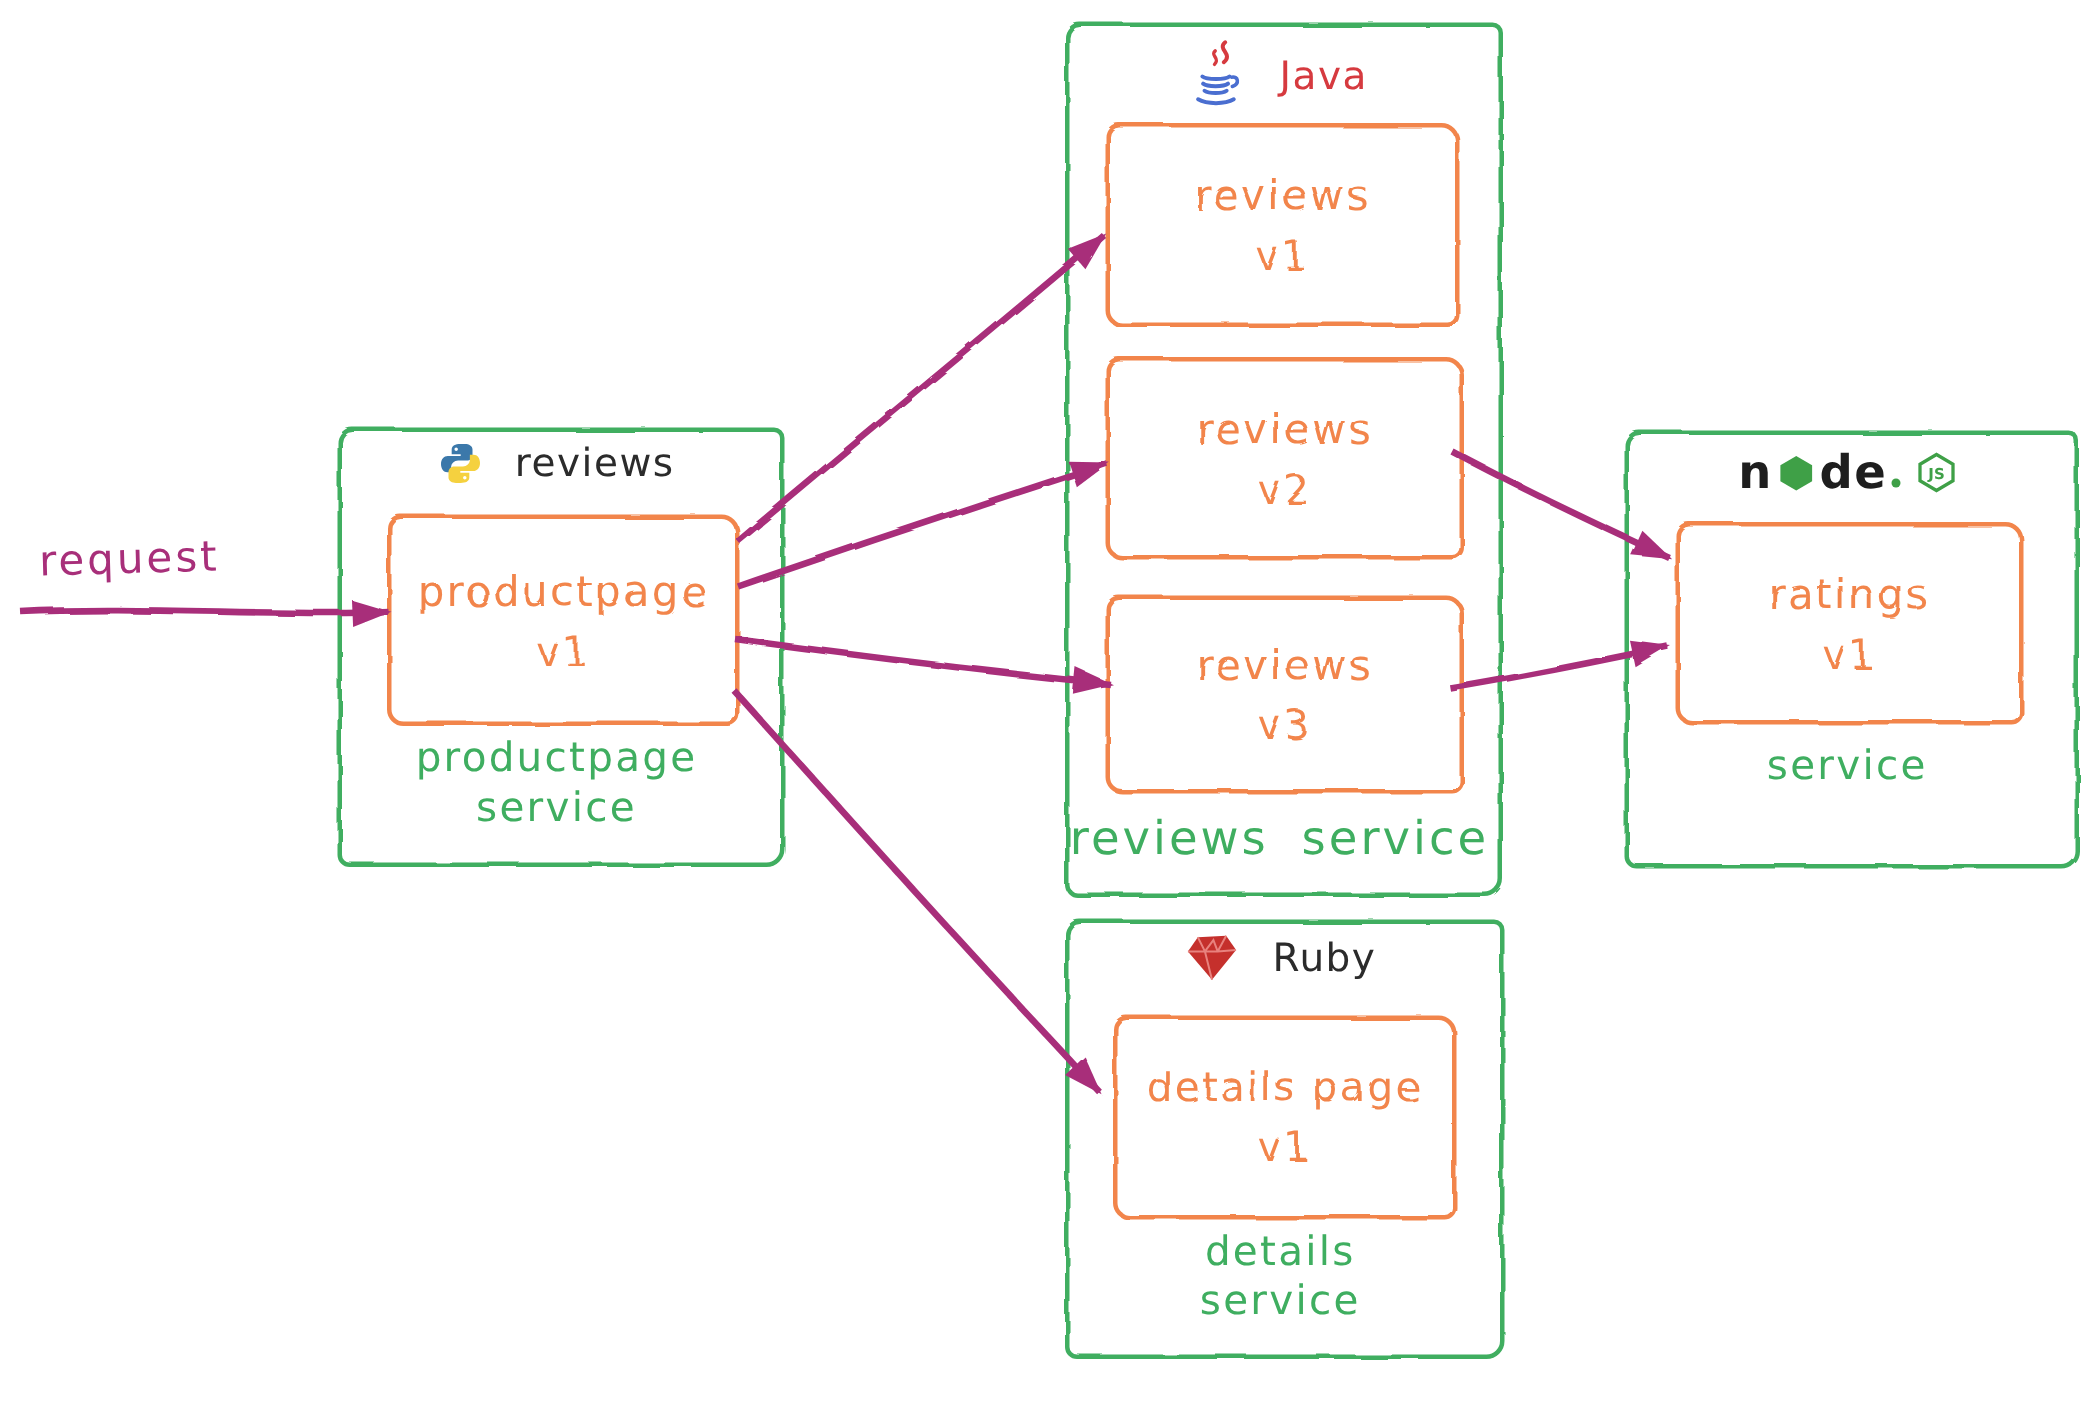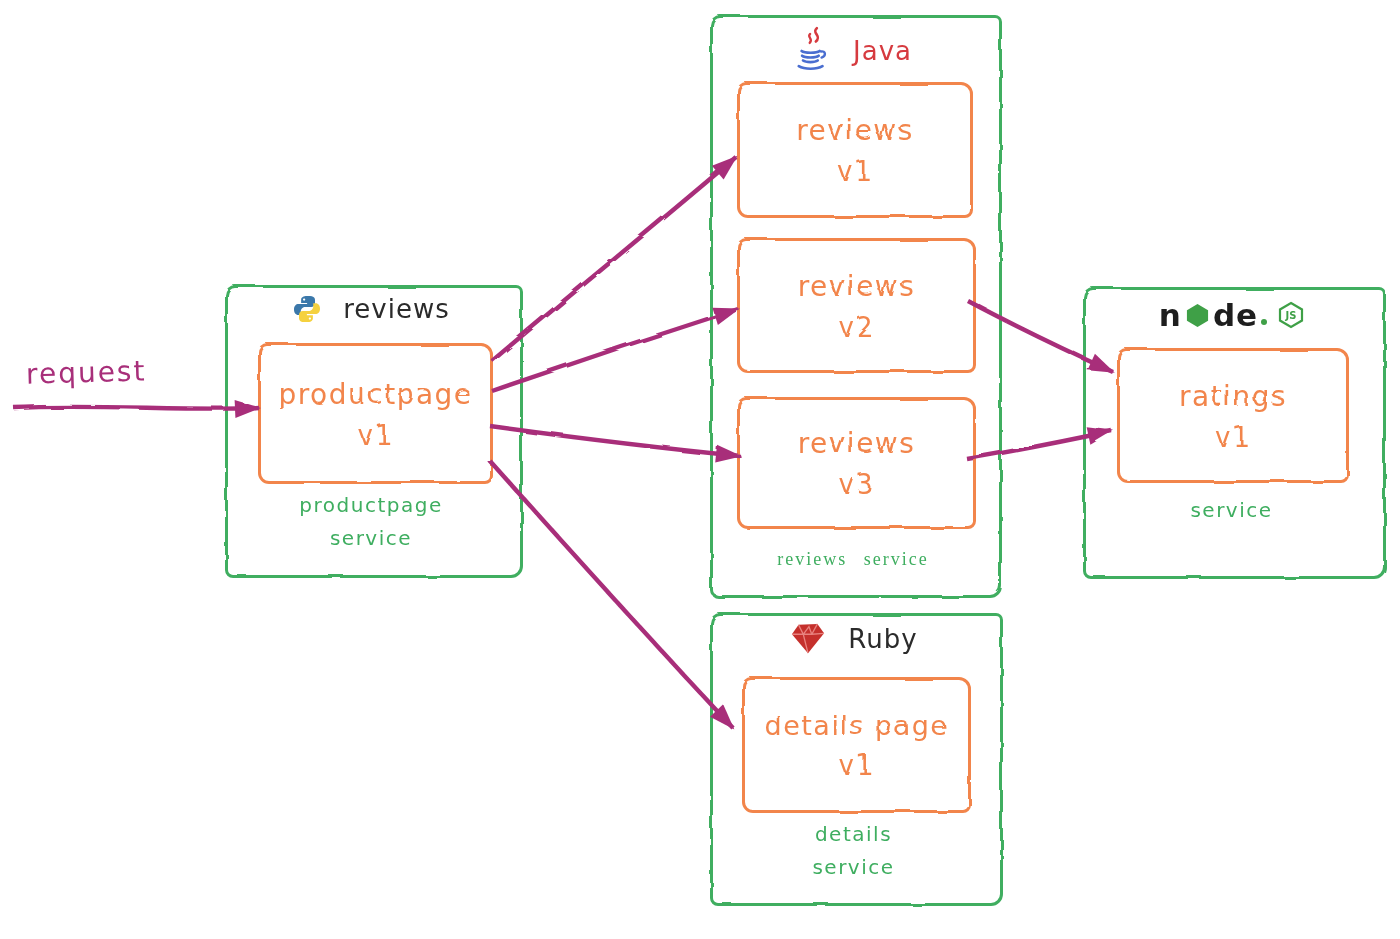--- a/index.html
+++ b/index.html
@@ -23,23 +23,23 @@
   .obox{
     position:absolute;border:3.5px solid var(--orange);
     border-radius:9px 12px 8px 11px;z-index:2;
     display:flex;flex-direction:column;align-items:center;justify-content:center;gap:9px;
     color:var(--orange);filter:url(#rough);background:#fff0;
   }
   .oname{font-size:28px;letter-spacing:1.5px;}
   .over{font-size:26px;letter-spacing:2px;}
   .svc-label{
     position:absolute;text-align:center;color:var(--green);
-    font-size:20px;line-height:33px;letter-spacing:1.5px;z-index:2;
+    font-size:27px;line-height:33px;letter-spacing:1.5px;z-index:2;
   }
-  .svc-label.oneline{letter-spacing:2px;word-spacing:10px;font-size:18px;font-family:Liberation Serif, serif;}
+  .svc-label.oneline{letter-spacing:2px;word-spacing:10px;font-size:31px;}
   .logo-row{
     position:absolute;display:flex;align-items:center;justify-content:center;
     gap:21px;z-index:2;
   }
   .logo-text{font-size:26px;color:var(--dark);letter-spacing:1px;}
   .logo-text.red{color:#d63a3f;}
   .request-label{
     position:absolute;left:26px;top:356px;font-size:28px;color:var(--magenta);
     letter-spacing:2px;transform:rotate(-1.6deg);z-index:2;
   }

